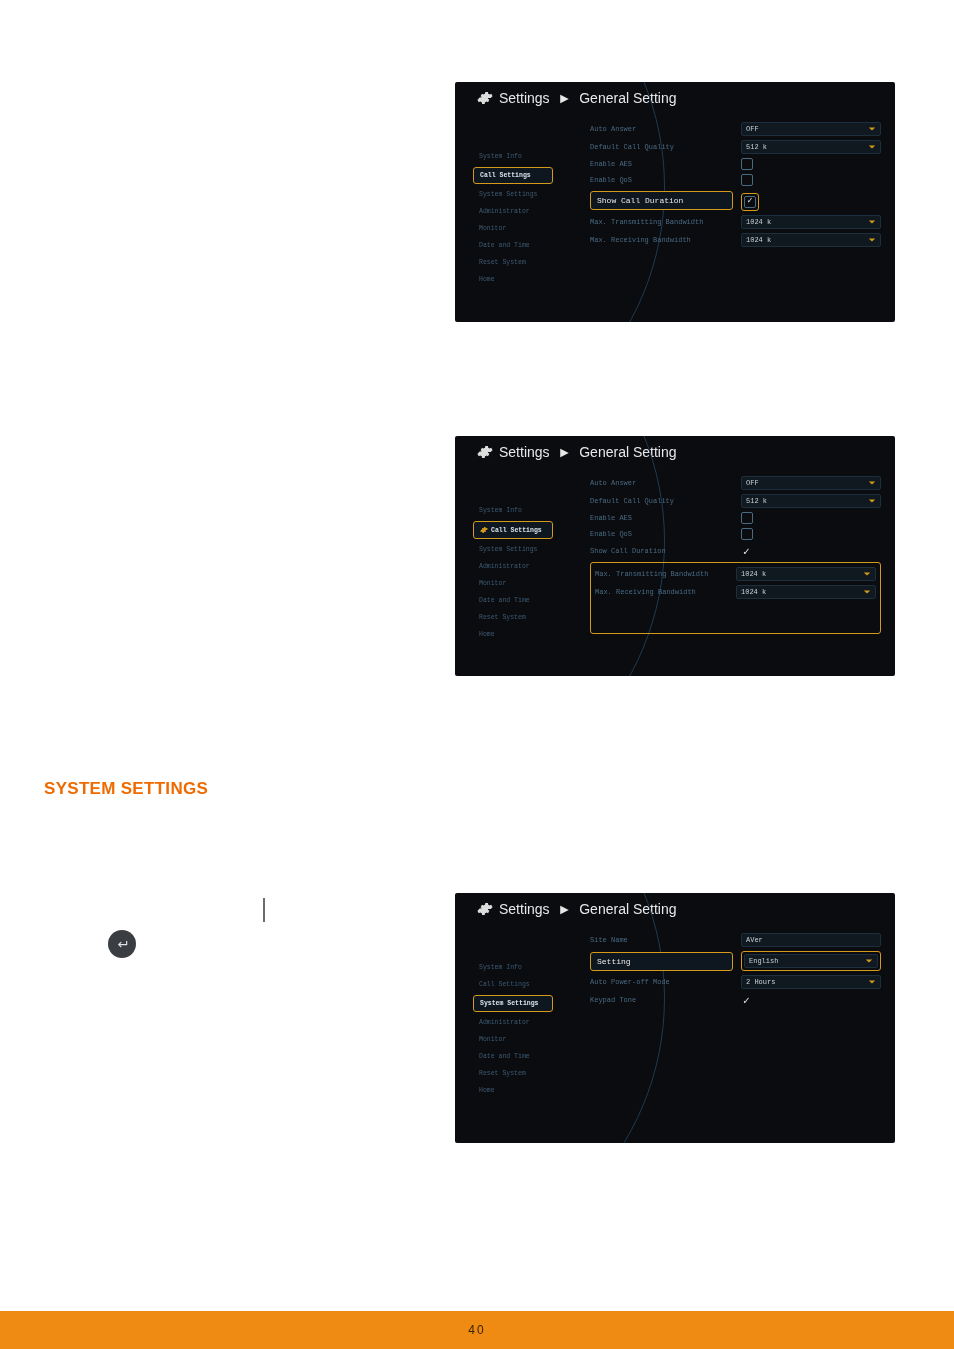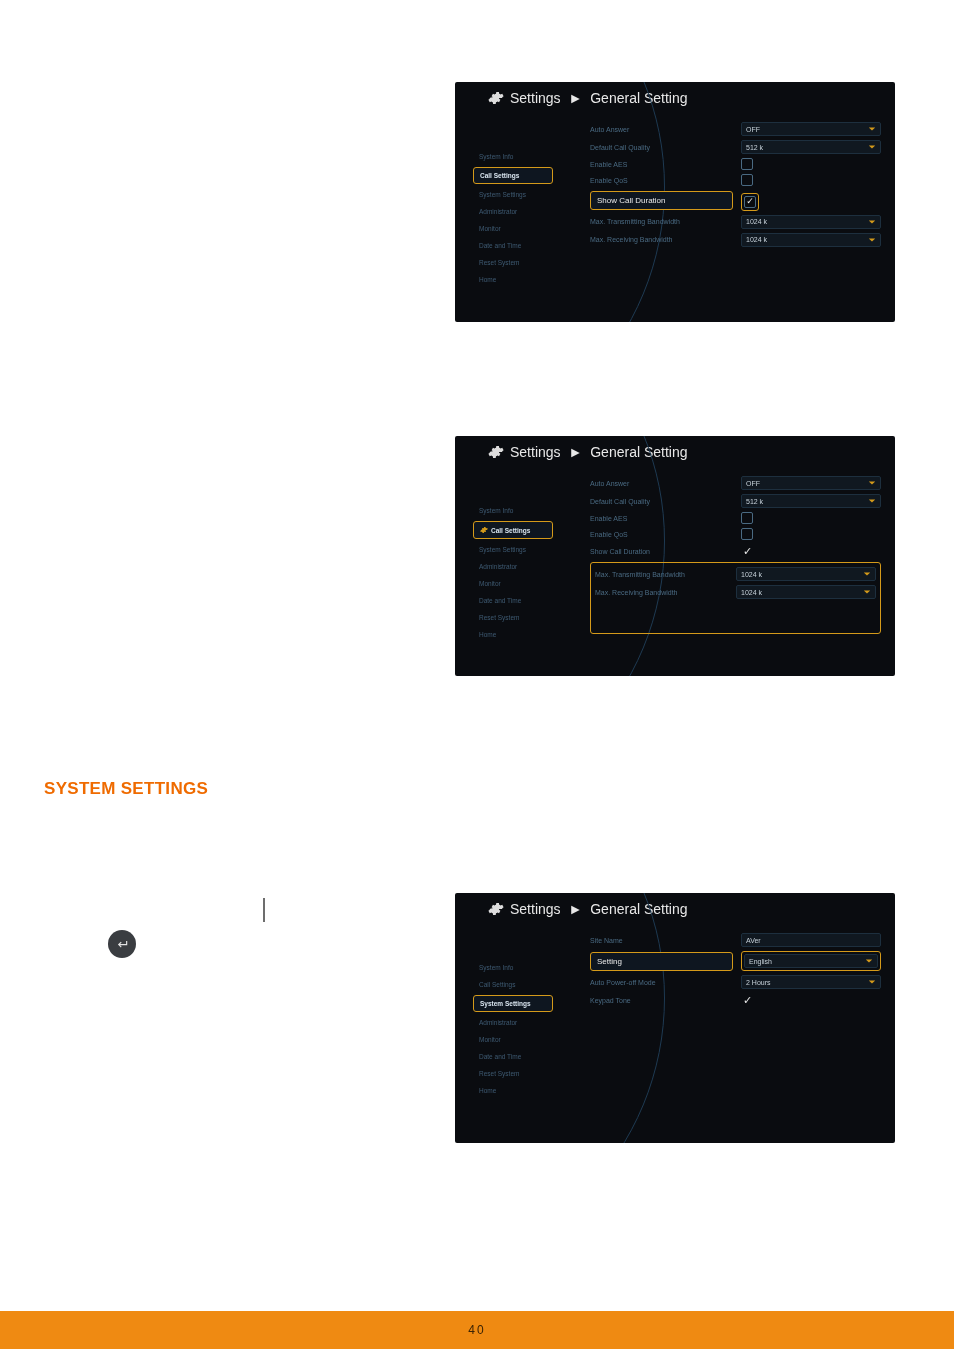--- a/index.html
+++ b/index.html
@@ -21,33 +21,34 @@
     overflow: hidden;
   }
   .shot1 { left: 455px; top: 82px; }
   .shot2 { left: 455px; top: 436px; }
   .shot3 { left: 455px; top: 893px; height: 250px; }
 
   .shot-header {
     display: flex;
     align-items: flex-end;
     gap: 6px;
-    padding: 8px 12px 6px 33px;
+    padding: 8px 12px 6px 22px;
     color: #e8e8e8;
     font-size: 14px;
   }
   .gear {
     width: 16px; height: 16px; fill: #ddd;
   }
   .bc .arrow { margin: 0 4px; }
 
   .shot-body {
     position: relative;
     width: 100%;
     height: calc(100% - 30px);
+    font-family: Liberation Mono, monospace;
   }
   .arc {
     position: absolute;
     left: -350px; top: -205px;
     width: 560px; height: 560px;
     border: 1px solid #1e3a52;
     border-radius: 50%;
     background: transparent;
   }
   .sidebar {

